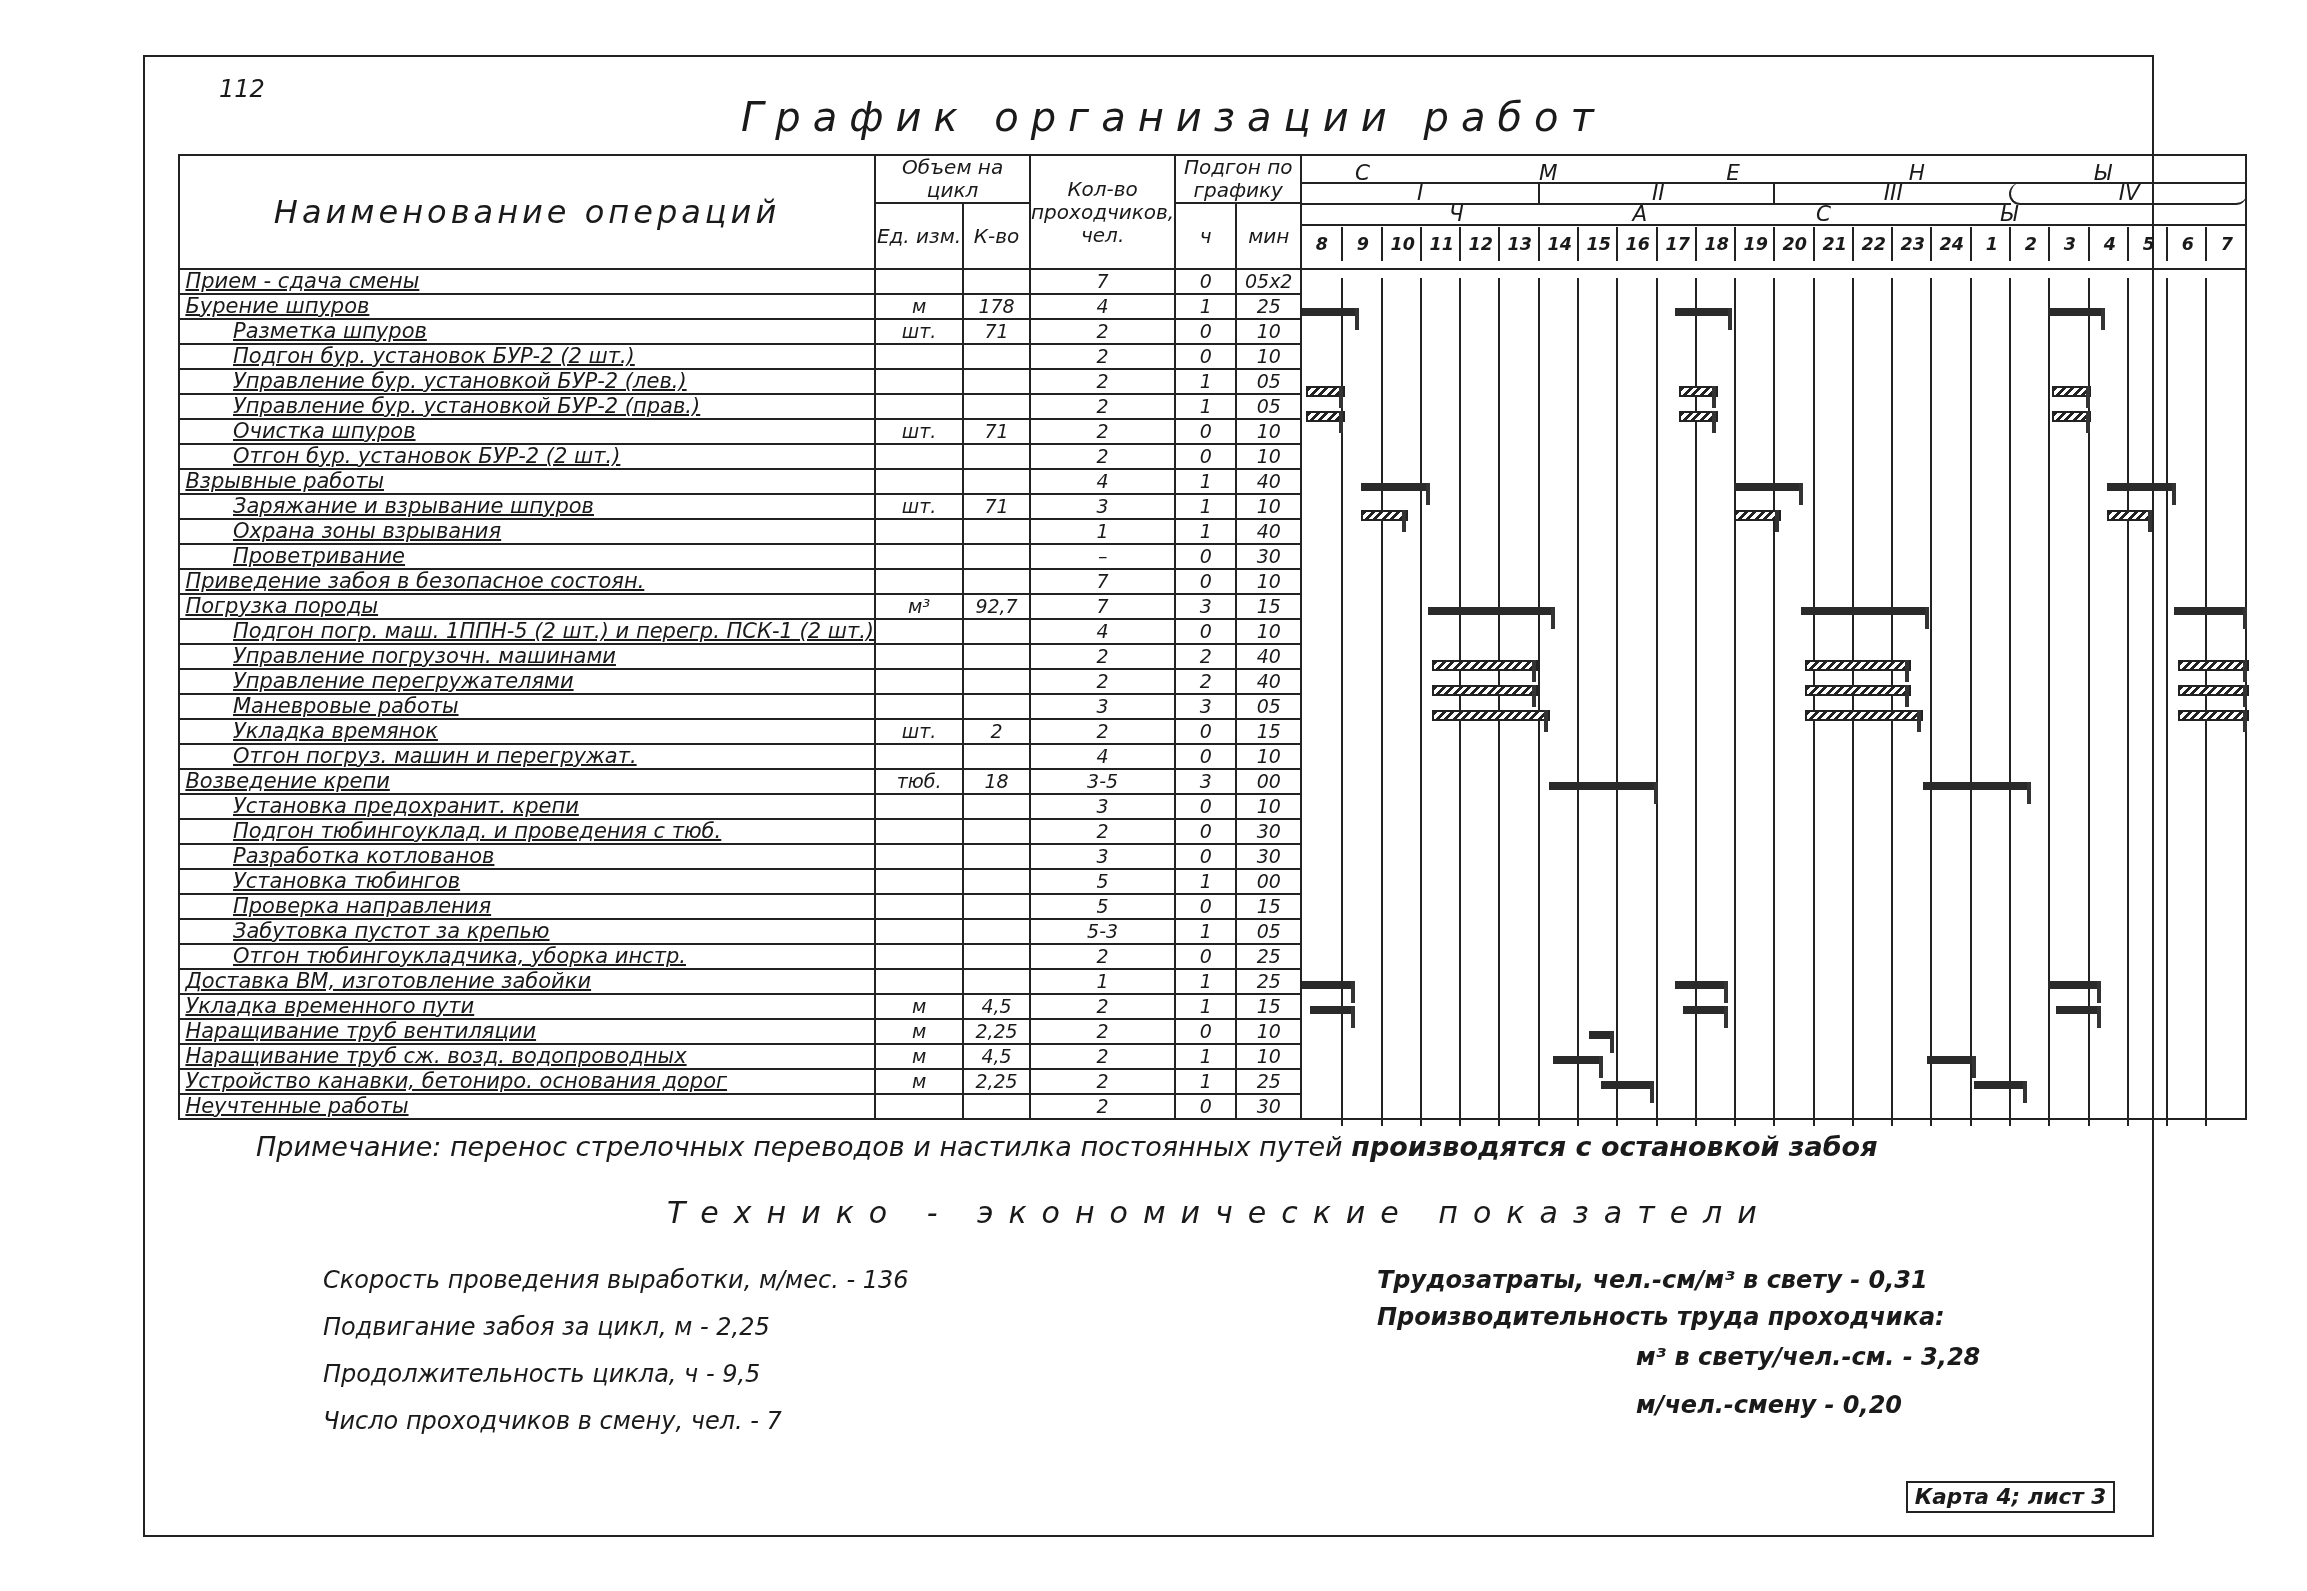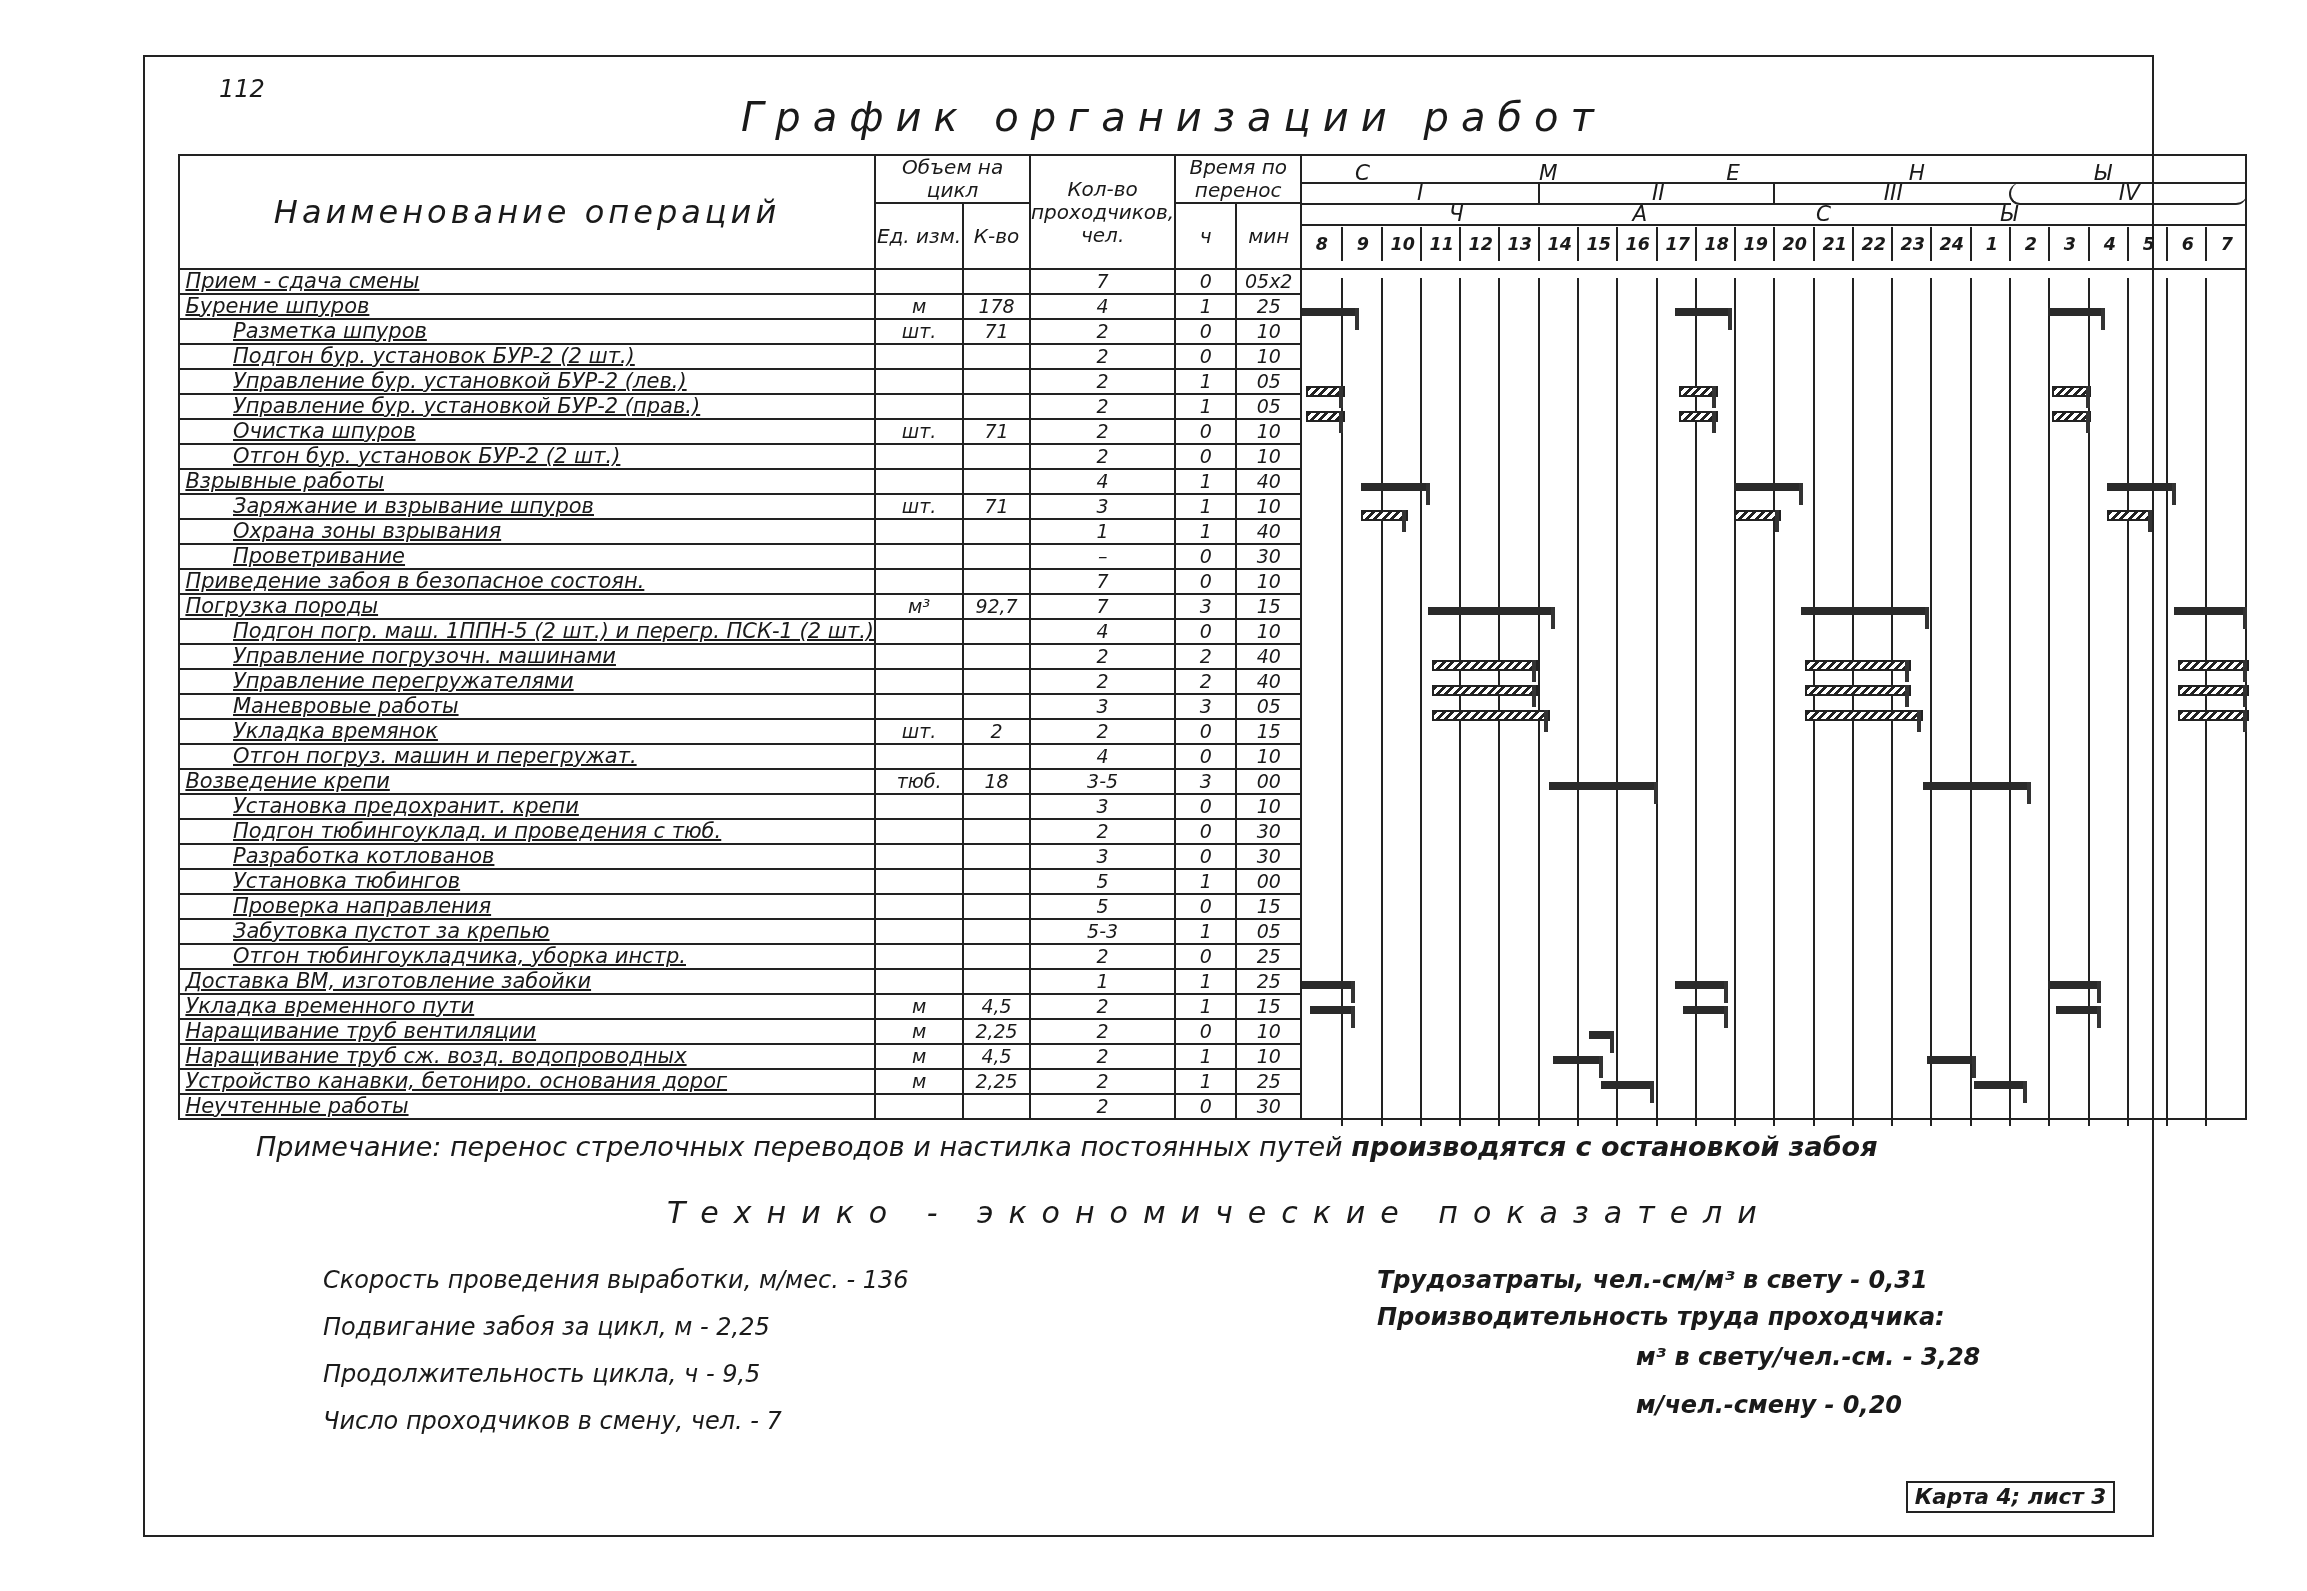--- a/index.html
+++ b/index.html
@@ -47,21 +47,21 @@
 <div class="frame"></div>
 <div class="pageno">112</div>
 <div class="title">График организации работ</div>
 
 <table class="tbl">
   <thead>
     <tr style="height:35px">
       <th rowspan="3" class="hdr-name">Наименование операций</th>
       <th colspan="2" class="sub">Объем на цикл</th>
       <th rowspan="3" class="sub c-men">Кол-во проходчиков, чел.</th>
-      <th colspan="2" class="sub">Время по перенос</th>
+      <th colspan="2" class="sub">Подгон по графику</th>
       <th rowspan="3" class="gantt-cell" style="width:943px;border-bottom:2px solid #222">
         <div id="gantt-head" class="gantt">
             <div class="gh" style="left: 0px; width: 100%; height: 17.5px; line-height: 17.5px; letter-spacing: 81px;">С  М  Е  Н  Ы</div>
             <div class="gh" style="left: 0px; top: 19px; width: 236px; height: 20px; line-height: 20px; border-left: none;">I</div>
             <div class="gh" style="left: 236px; top: 19px; width: 236px; height: 20px; line-height: 20px; border-left: 2px solid rgb(34, 34, 34);">II</div>
             <div class="gh" style="left: 471px; top: 19px; width: 236px; height: 20px; line-height: 20px; border-left: 2px solid rgb(34, 34, 34);">III</div>
             <div class="gh" style="left: 707px; top: 19px; width: 236px; height: 20px; line-height: 20px; border-left: 2px solid rgb(34, 34, 34); border-radius: 11px;">IV</div>
             <div class="gh" style="left: 0px; top: 40px; width: 100%; height: 20px; line-height: 20px; letter-spacing: 81px;">Ч  А  С  Ы</div>
             <div class="hour" style="left: 0px; top: 63px; width: 39px; height: 34px; line-height: 34px; border-left: none;">8</div>
             <div class="hour" style="left: 39px; top: 63px; width: 39px; height: 34px; line-height: 34px; border-left: 2px solid rgb(34, 34, 34);">9</div>

